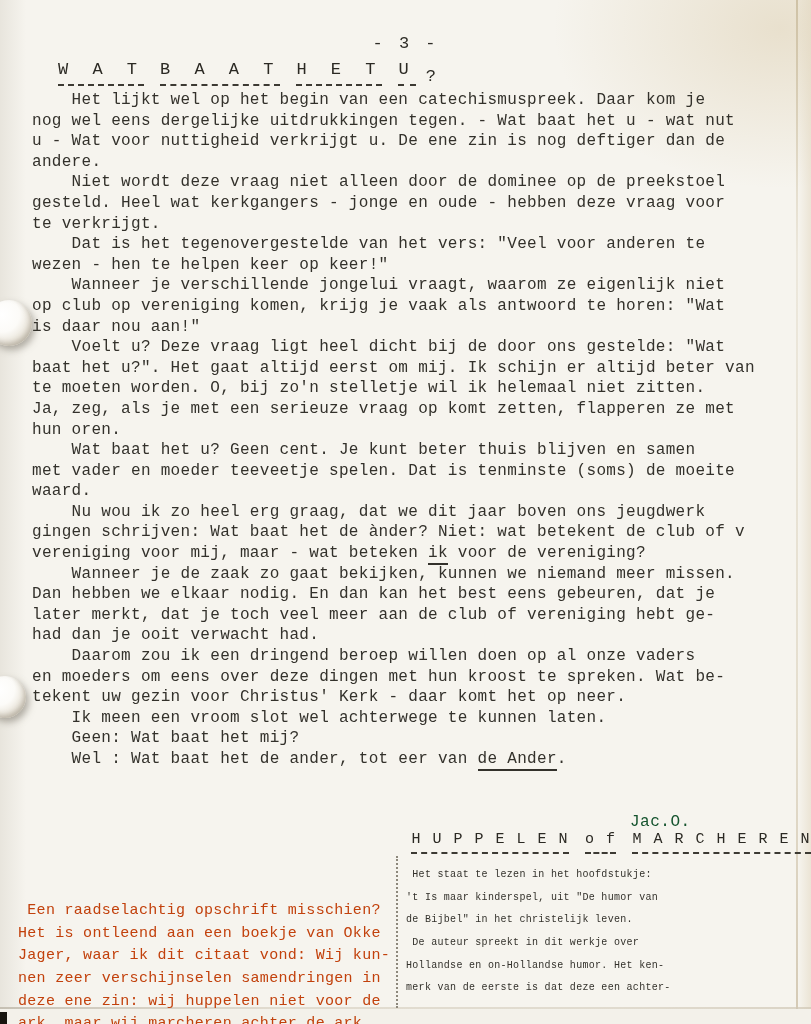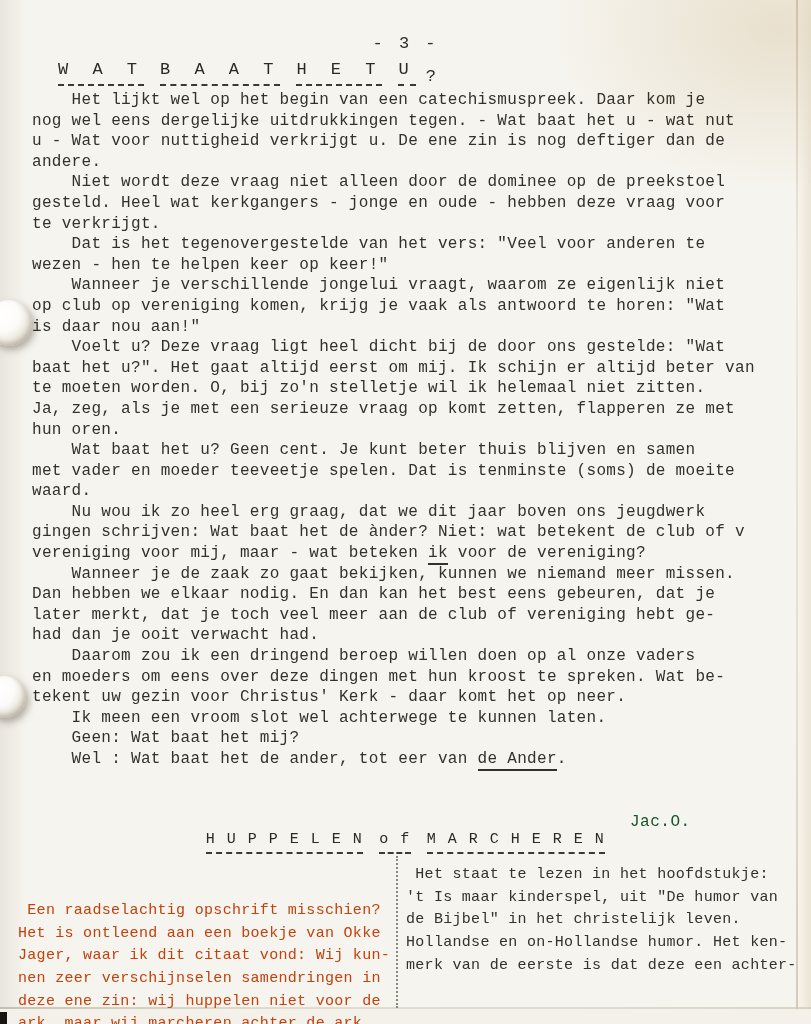--- a/index.html
+++ b/index.html
@@ -75,36 +75,36 @@
   .bodyline{white-space:pre;height:20.6px;}
   .us{border-bottom:2px solid #33312b;padding-bottom:1px;}
 
   .signature{
     position:absolute;top:797px;left:630px;
     font-size:16px;letter-spacing:0.5px;color:#14532d;margin-top:16px;
   }
 
   .section-title{
     position:absolute;top:831px;left:0;width:100%;
-    display:flex;justify-content:center;gap:16px;
+    display:flex;justify-content:flex-end;gap:16px;
     font-size:15px;color:#2b2923;
   }
   .sword{
     letter-spacing:1.5px;padding-bottom:4px;
     border-bottom:2px dashed #3c3a33;
     white-space:pre;
   }
 
   .col-left{
     position:absolute;top:864px;left:18px;width:376px;
     font-size:15px;line-height:22.7px;letter-spacing:0.3px;color:#c2410c;margin-top:36px;
   }
   .col-right{
     position:absolute;top:864px;left:406px;width:392px;
-    font-size:15px;line-height:22.7px;letter-spacing:0.3px;color:#33312b;
+    font-size:10px;line-height:22.7px;letter-spacing:0.3px;color:#33312b;
   }
   .colline{white-space:pre;height:22.7px;}
   .col-divider{
     position:absolute;left:396px;top:856px;height:152px;width:0;
     border-left:2px dotted #8d887c;
   }
 </style>
 </head>
 <body>
 
@@ -182,17 +182,18 @@
     <div class="colline">Jager, waar ik dit citaat vond: Wij kun-</div>
     <div class="colline">nen zeer verschijnselen samendringen in</div>
     <div class="colline">deze ene zin: wij huppelen niet voor de</div>
     <div class="colline">ark, maar wij marcheren achter de ark.</div>
   </div>
 
   <div class="col-right">
     <div class="colline"> Het staat te lezen in het hoofdstukje:</div>
     <div class="colline">'t Is maar kinderspel, uit "De humor van</div>
     <div class="colline">de Bijbel" in het christelijk leven.</div>
+    <div class="colline"> De auteur spreekt in dit werkje over</div>
     <div class="colline">Hollandse en on-Hollandse humor. Het ken-</div>
     <div class="colline">merk van de eerste is dat deze een achter-</div>
   </div>
 
 </div>
 
 </body></html>

